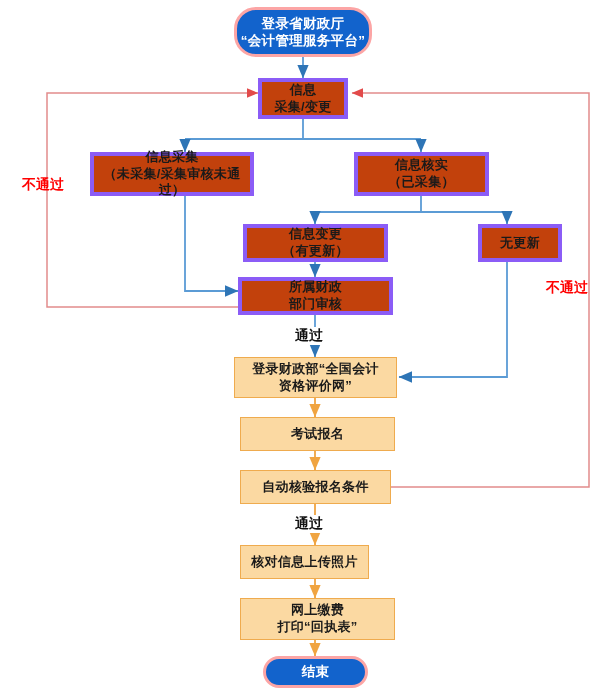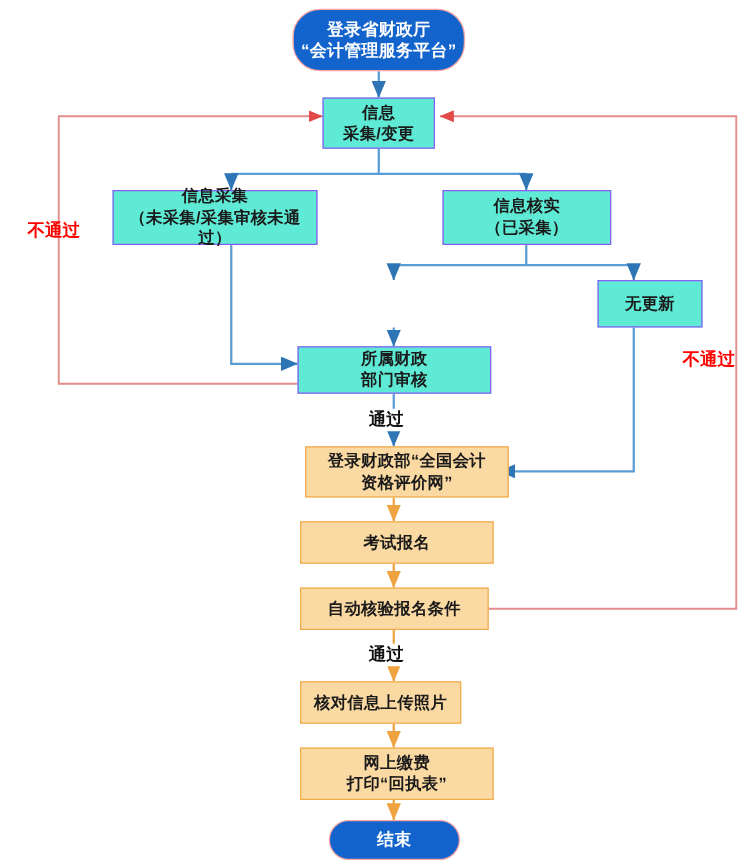--- a/index.html
+++ b/index.html
@@ -37,36 +37,36 @@
     line-height: 1.28;
     letter-spacing: 0.3px;
     z-index: 3;
   }
   .node .txt {
     display: block;
     white-space: pre-line;
   }
   
   .n-blue {
-    background: #5eead4;
-    border: 1px solid #8b5cf6;
+    background: #c2410c;
+    border: 4px solid #8b5cf6;
     color: #1a1a1a;
     font-size: 13px;
   }
   
   .n-orange {
     background: #fbd9a2;
     border: 1px solid #efab4e;
     color: #1a1a1a;
     font-size: 13px;
   }
   
   .n-term {
     background: #1263cc;
-    border: 1px solid #fca5a5;
+    border: 3px solid #fca5a5;
     border-radius: 22px;
     color: #ffffff;
     font-size: 13.5px;
   }
   .edge-label {
     position: absolute;
     font-size: 14px;
     font-weight: bold;
     color: #111111;
     background: transparent;
@@ -147,31 +147,35 @@
   <div class="node n-blue" style="left:90px; top:152px; width:164px; height:44px;">
     <span class="txt">信息采集
 （未采集/采集审核未通过）</span>
   </div>
 
   <div class="node n-blue" style="left:354px; top:152px; width:135px; height:44px;">
     <span class="txt">信息核实
 （已采集）</span>
   </div>
 
+  <div class="node n-blue" style="left:243px; top:224px; width:145px; height:38px;">
+    <span class="txt">信息变更
+（有更新）</span>
+  </div>
 
   <div class="node n-blue" style="left:465px; top:224px; width:84px; height:38px;margin-left:13px;">
     <span class="txt">无更新</span>
   </div>
 
   <div class="node n-blue" style="left:238px; top:277px; width:155px; height:38px;">
     <span class="txt">所属财政
 部门审核</span>
   </div>
 
-  <div class="node n-orange" style="left:244px; top:357px; width:163px; height:41px;">
+  <div class="node n-orange" style="left:234px; top:357px; width:163px; height:41px;">
     <span class="txt">登录财政部“全国会计
 资格评价网”</span>
   </div>
 
   <div class="node n-orange" style="left:240px; top:417px; width:155px; height:34px;">
     <span class="txt">考试报名</span>
   </div>
 
   <div class="node n-orange" style="left:240px; top:470px; width:151px; height:34px;">
     <span class="txt">自动核验报名条件</span>

